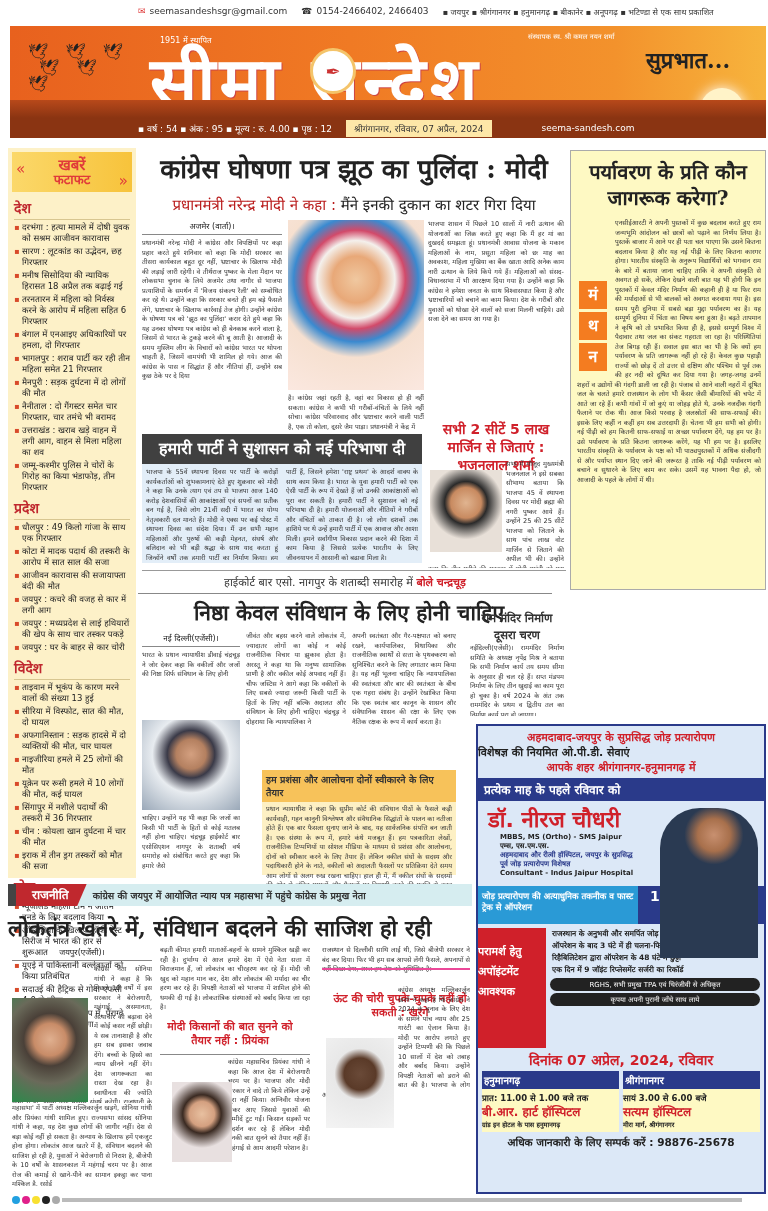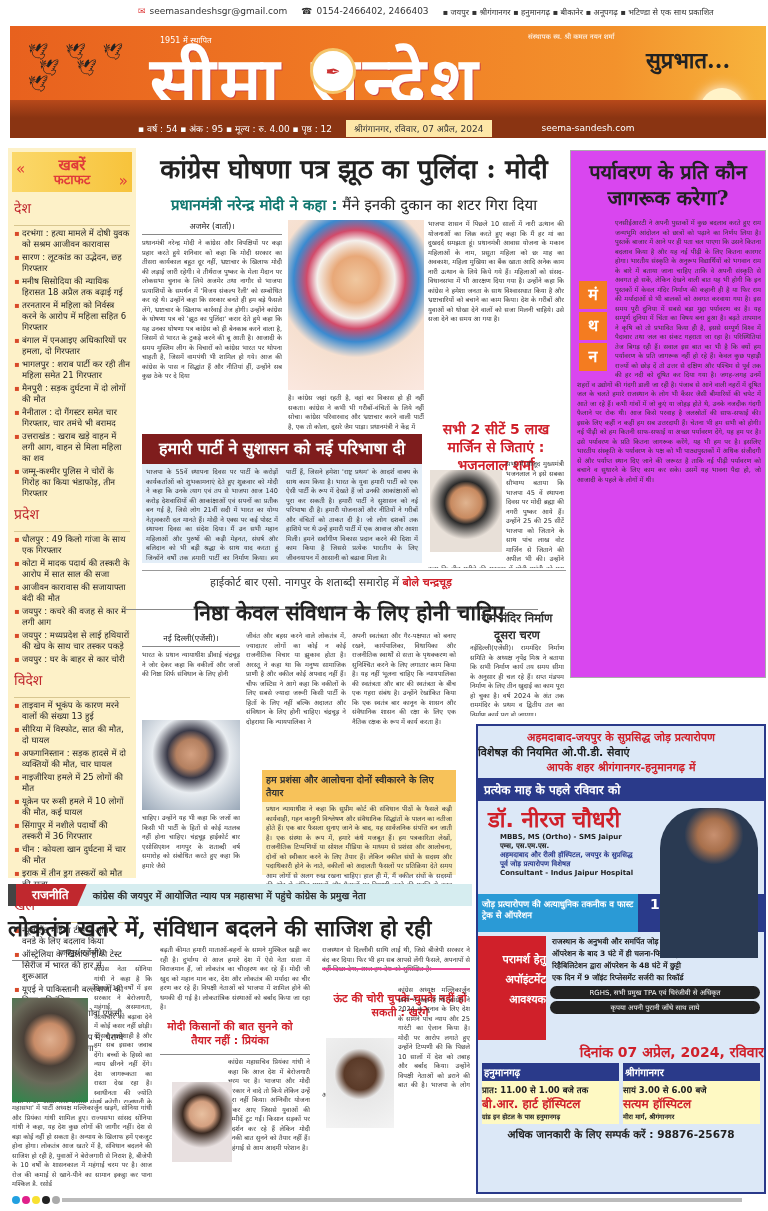--- a/index.html
+++ b/index.html
@@ -18,64 +18,64 @@
 .sun{position:absolute;left:690px;top:62px;width:44px;height:44px;border-radius:50%;background:#fff3c8;box-shadow:0 0 14px #fff}
 .infobar{position:absolute;left:10px;top:118px;width:756px;height:20px;background:#8a3412;display:flex;align-items:center;font-size:9px;color:#fff}
 .infobar .meta{margin-left:128px}
 .infobar .date{margin-left:14px;background:#fde7a8;color:#333;padding:2px 8px;font-size:9px}
 .infobar .site{margin-left:50px}
 .col-left{position:absolute;left:8px;top:148px;width:128px;height:730px;background:#fdf1c8}
 .khabrein{height:40px;margin:4px 4px 6px;background:linear-gradient(90deg,#fbd86a,#f7c33b);position:relative;display:flex;flex-direction:column;align-items:center;justify-content:center}
 .khabrein .k1{font-size:15px;color:#e03a3a;font-weight:bold;line-height:15px}
 .khabrein .k2{font-size:13px;color:#e03a3a;font-weight:bold;line-height:14px}
 .khabrein .chev{position:absolute;top:8px;font-size:15px;color:#e03a3a}
-.sec-h{font-size:14px;color:#c0282e;font-weight:normal;margin:5px 6px 2px;border-bottom:1px solid #d8c690;padding-bottom:8px}
+.sec-h{font-size:14px;color:#c0282e;font-weight:bold;margin:5px 6px 2px;border-bottom:1px solid #d8c690;padding-bottom:2px}
 .news-list{list-style:none;padding:0 6px}
 .news-list li{font-size:8.5px;line-height:11px;margin-bottom:2px;padding-left:8px;position:relative;color:#222}
 .news-list li:before{content:"▪";position:absolute;left:0;color:#d84a2a;font-size:8px}
 .main-head{position:absolute;left:142px;top:150px;width:424px;height:40px;font-size:26px;font-weight:bold;color:#222;text-align:center;font-family:"DejaVu Serif",serif;white-space:nowrap}
 .sub-head{position:absolute;left:142px;top:194px;width:424px;font-size:15px;text-align:center;white-space:nowrap}
-.sub-head .red{color:#0f766e;font-weight:bold}
+.sub-head .red{color:#b91c1c;font-weight:normal}
 .dateline{font-size:8px;text-align:center;border-bottom:1px solid #888;padding-bottom:3px;margin-bottom:4px}
 .body-txt{font-size:6.6px;line-height:9.5px;color:#333;text-align:justify;overflow:hidden}
 .modi-photo{position:absolute;left:288px;top:220px;width:136px;height:170px;background:radial-gradient(circle at 50% 35%,#f0c8a0 0,#e8a878 18%,#f4f0ec 30%,#d24a6a 38%,#3a8ad0 48%,#f6e0d0 60%,#fbe8e0 100%)}
 .box-blue{position:absolute;left:142px;top:458px;width:280px;height:105px;background:#e3eef8}
-.blue-head{position:absolute;left:142px;top:434px;width:280px;height:30px;background:#7f1d1d;color:#fff;font-size:16px;text-align:center;line-height:30px;font-weight:bold}
+.blue-head{position:absolute;left:142px;top:434px;width:280px;height:30px;background:#404040;color:#fff;font-size:16px;text-align:center;line-height:30px;font-weight:bold}
 .bhajan-head{position:absolute;left:428px;top:420px;width:136px;font-size:14px;color:#d0202a;font-weight:bold;text-align:center;line-height:18px}
 .bhajan-photo{position:absolute;left:430px;top:470px;width:72px;height:82px;background:radial-gradient(circle at 50% 40%,#e0b490 0,#c88a60 25%,#2a2a2a 35%,#e8e0d8 60%)}
-.hc-top{position:absolute;left:124px;top:574px;width:414px;font-size:11px;text-align:center;color:#333;border-bottom:1px solid #888;padding-bottom:20px}
+.hc-top{position:absolute;left:138px;top:574px;width:414px;font-size:11px;text-align:center;color:#333;border-bottom:1px solid #888;padding-bottom:4px}
 .hc-top .red{color:#d0202a;font-weight:bold}
 .hc-head{position:absolute;left:142px;top:598px;width:414px;font-size:21px;font-weight:bold;text-align:center;font-family:"DejaVu Serif",serif;white-space:nowrap}
 .cji-photo{position:absolute;left:142px;top:720px;width:98px;height:90px;background:radial-gradient(circle at 50% 38%,#d4a080 0,#b48060 20%,#3a3a48 32%,#e8ecf0 52%,#9aa8b8 100%)}
 .yellow-box{position:absolute;left:262px;top:770px;width:194px;height:105px;background:#fdf0c4}
 .yellow-head{background:#f7c25a;font-size:9.5px;font-weight:bold;padding:3px 4px;color:#333}
 .ram-head{position:absolute;left:470px;top:610px;width:94px;font-size:11.5px;font-weight:bold;text-align:center;line-height:17px;color:#333}
-.rc-box{position:absolute;left:570px;top:150px;width:196px;height:528px;border:1px solid #aaa;background:#d946ef}
+.rc-box{position:absolute;left:570px;top:150px;width:196px;height:440px;border:1px solid #aaa;background:#fef9c3}
 .rc-title{font-size:20px;font-weight:bold;text-align:center;line-height:26px;margin-top:8px;font-family:"DejaVu Serif",serif}
 .manthan{position:absolute;left:8px;top:130px;width:28px}
 .manthan div{width:28px;height:28px;background:#f47c20;color:#fff;font-size:16px;font-weight:bold;text-align:center;line-height:28px;margin-bottom:3px}
 .ad{position:absolute;left:476px;top:724px;width:290px;height:470px;border:2px solid #2a3a8a;background:#dce8f7;overflow:hidden}
 .ad-h1{font-size:11px;font-weight:bold;color:#d0202a;text-align:center;margin-top:3px}
 .ad-h2{font-size:11px;font-weight:bold;color:#222;text-align:left}
 .ad-h3{font-size:11px;font-weight:bold;color:#d0202a;text-align:center}
 .ad-band{background:#2a3a8a;color:#fff;font-size:12px;font-weight:bold;padding:3px 6px;margin-top:4px}
 .ad-doc{font-size:22px;font-weight:bold;color:#d0202a;margin-left:10px;margin-top:2px}
 .ad-cred{font-size:7px;color:#222;margin-left:22px;line-height:9px;font-weight:bold}
 .ad-cred.blue{color:#2a3a8a}
 .doc-photo{position:absolute;right:6px;top:82px;width:98px;height:150px;background:radial-gradient(circle at 55% 18%,#c89070 0,#a8704c 12%,#2a3a52 22%,#2a3a52 100%);border-radius:40px 40px 0 0}
-.ad-split{display:flex;margin-top:16px;height:38px}
+.ad-split{display:flex;margin-top:8px;height:38px}
 .ad-split .l{flex:1.2;background:#2a9ad6;color:#fff;font-size:8.5px;font-weight:bold;padding:4px}
 .ad-split .r{flex:1;background:#2a3a8a;color:#fff;font-size:14px;font-weight:bold;text-align:center;line-height:16px;padding-top:2px}
 .ad-split .r small{display:block;font-size:7px;color:#f7c33b}
 .ad-mid{display:flex;margin-top:4px}
-.ad-red{width:68px;height:104px;background:#d0202a;color:#fff;font-size:11px;font-weight:bold;text-align:right;line-height:20px;padding-top:14px}
+.ad-red{width:68px;height:120px;background:#d0202a;color:#fff;font-size:11px;font-weight:bold;text-align:left;line-height:20px;padding-top:14px}
 .ad-bullets{flex:1;list-style:none;padding-left:6px}
 .ad-bullets li{font-size:7.5px;font-weight:bold;line-height:12px;color:#222}
 .pill{background:#222;color:#fff;font-size:7px;text-align:center;border-radius:8px;margin:2px 4px;padding:2px}
-.ad-date{font-size:14px;font-weight:bold;color:#d0202a;text-align:right;margin-top:2px}
+.ad-date{font-size:14px;font-weight:bold;color:#d0202a;text-align:center;margin-top:2px}
 .ad-locs{display:flex;gap:4px;padding:0 4px;margin-top:2px}
 .loc{flex:1;background:#fef9c3;text-align:left}
 .loc .lh{background:#2a3a8a;color:#fff;font-size:10px;font-weight:bold;padding:2px}
 .loc .t{font-size:8.5px;font-weight:bold;margin-top:3px}
 .loc .h{font-size:12px;font-weight:bold;color:#d0202a}
 .loc .a{font-size:6.5px;font-weight:bold;padding-bottom:3px}
 .ad-contact{font-size:10.5px;font-weight:bold;text-align:center;margin-top:3px;color:#222}
 .rajniti-bar{position:absolute;left:8px;top:884px;width:464px;height:22px;background:#d6edf0;display:flex;align-items:center}
 .rajniti-tag{background:#c0282e;color:#fff;font-size:12px;font-weight:bold;height:22px;line-height:22px;padding:0 18px 0 16px;border-left:8px solid #444;clip-path:polygon(0 0,100% 0,88% 100%,0 100%)}
 .rajniti-txt{font-size:9.5px;font-weight:bold;margin-left:6px;white-space:nowrap;color:#333}

